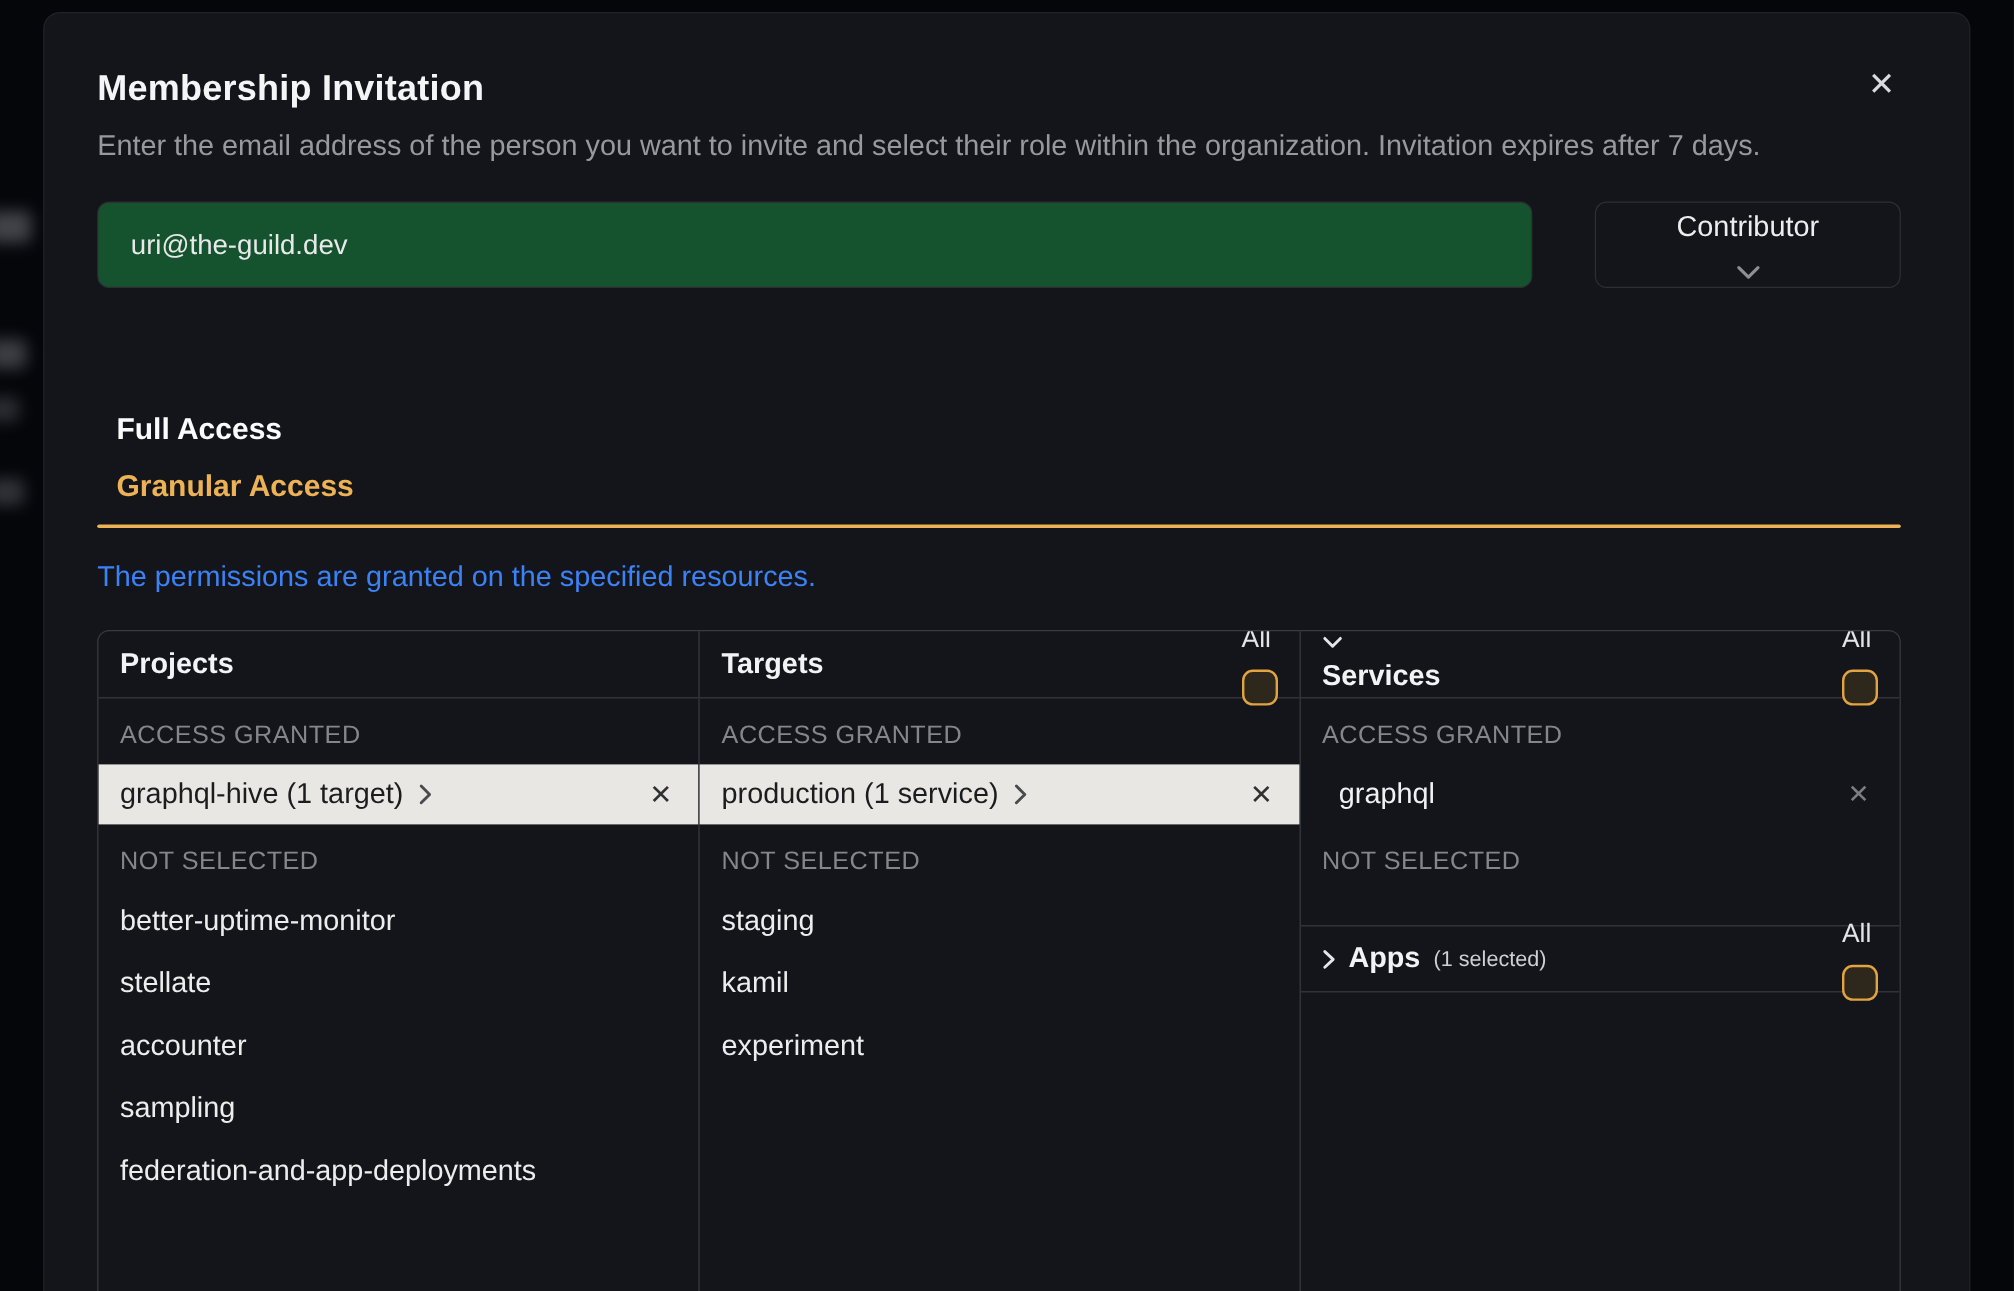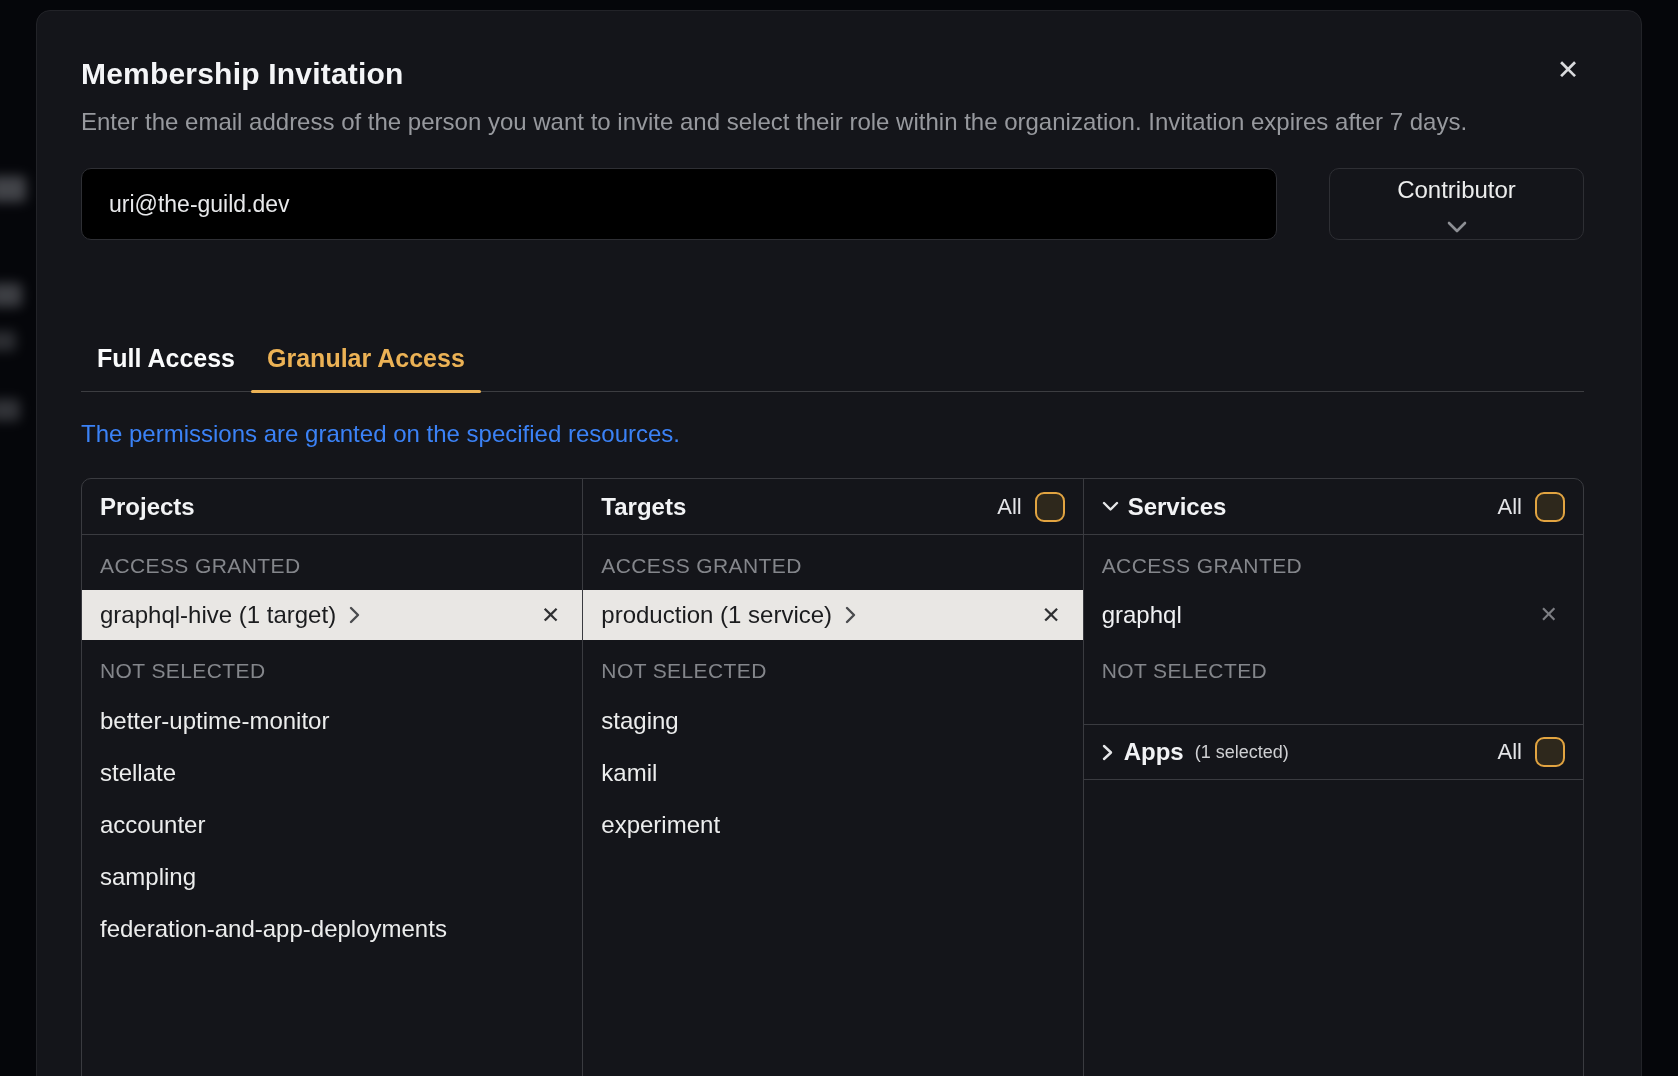--- a/index.html
+++ b/index.html
@@ -35,37 +35,38 @@
     display:flex; align-items:center; justify-content:center;
     color:#d9dadd; font-size:27px; cursor:pointer;
   }
 
   .title { padding-top:46px; font-size:30px; font-weight:700; color:#f4f5f7; letter-spacing:.2px; }
   .desc  { margin-top:12px; font-size:24px; line-height:37px; color:#97999e; max-width:1424px; }
 
   .form-row { margin-top:28px; display:flex; gap:52px; width:1503px; }
   .email-input {
     flex:1; height:72px;
-    background:#000000;
+    background:#14532d;
     border:1px solid #2e2f34; border-radius:10px;
     color:#e8e9eb; font-size:23px; padding:0 27px;
     font-family:inherit; outline:none;
   }
   .role-select {
     width:255px; height:72px;
     border:1px solid #2e2f34; border-radius:10px;
     background:transparent;
     display:flex; align-items:center; justify-content:center; gap:17px;
     color:#eceded; font-size:24px; cursor:pointer;flex-direction:column;
   }
 
   .tabs {
     margin-top:104px; width:1503px;
     display:flex;
     border-bottom:1px solid #3c3d41;
+    flex-direction:column;
   }
   .tab {
     position:relative;
     padding:0 16px 18px;
     font-size:25px; font-weight:700;
     color:#fafbfc; cursor:pointer;
   }
   .tab.active { color:#ecb255; }
   .tab.active::after {
     content:""; position:absolute; left:0; right:0; bottom:-2px;
@@ -84,21 +85,21 @@
   .col + .col { border-left:1px solid #3a3b40; }
 
   .col-header {
     height:56px; flex:0 0 56px;
     border-bottom:1px solid #3a3b40;
     display:flex; align-items:center;
     padding:0 18px;
     font-size:24px; font-weight:700; color:#f2f3f5;
   }
   .col-header .spacer, .apps-row .spacer, .selected-row .spacer, .granted-row .spacer { flex:1; }
-  .all-wrap { display:flex; align-items:center; gap:13px; }
+  .all-wrap { display:flex; gap:13px;flex-direction:column; }
   .all-label { font-size:22px; font-weight:400; color:#e3e4e7; }
   .checkbox {
     width:30px; height:30px;
     border:2px solid #e2a441; border-radius:9px;
     background:#2e281c; cursor:pointer; flex:0 0 30px;
   }
 
   .section-label {
     padding:19px 18px 12px;
     font-size:21px; color:#84868b; letter-spacing:.4px;
@@ -110,21 +111,21 @@
     background:#e9e7e4; color:#1b1c1e;
     display:flex; align-items:center; gap:13px;
     padding:0 22px 0 18px;
     font-size:24px; cursor:pointer;
   }
   .selected-row .x { color:#2f3032; font-size:23px; cursor:pointer; }
 
   .granted-row {
     height:50px; flex:0 0 50px;
     display:flex; align-items:center;
-    padding:0 25px 0 18px;
+    padding:0 25px 0 32px;
     font-size:24px; color:#f0f1f3;
   }
   .granted-row .x { color:#7d7e83; font-size:22px; cursor:pointer; }
 
   .item {
     height:52px; flex:0 0 52px;
     display:flex; align-items:center;
     padding:0 18px;
     font-size:24px; color:#eceded; cursor:pointer;
   }

